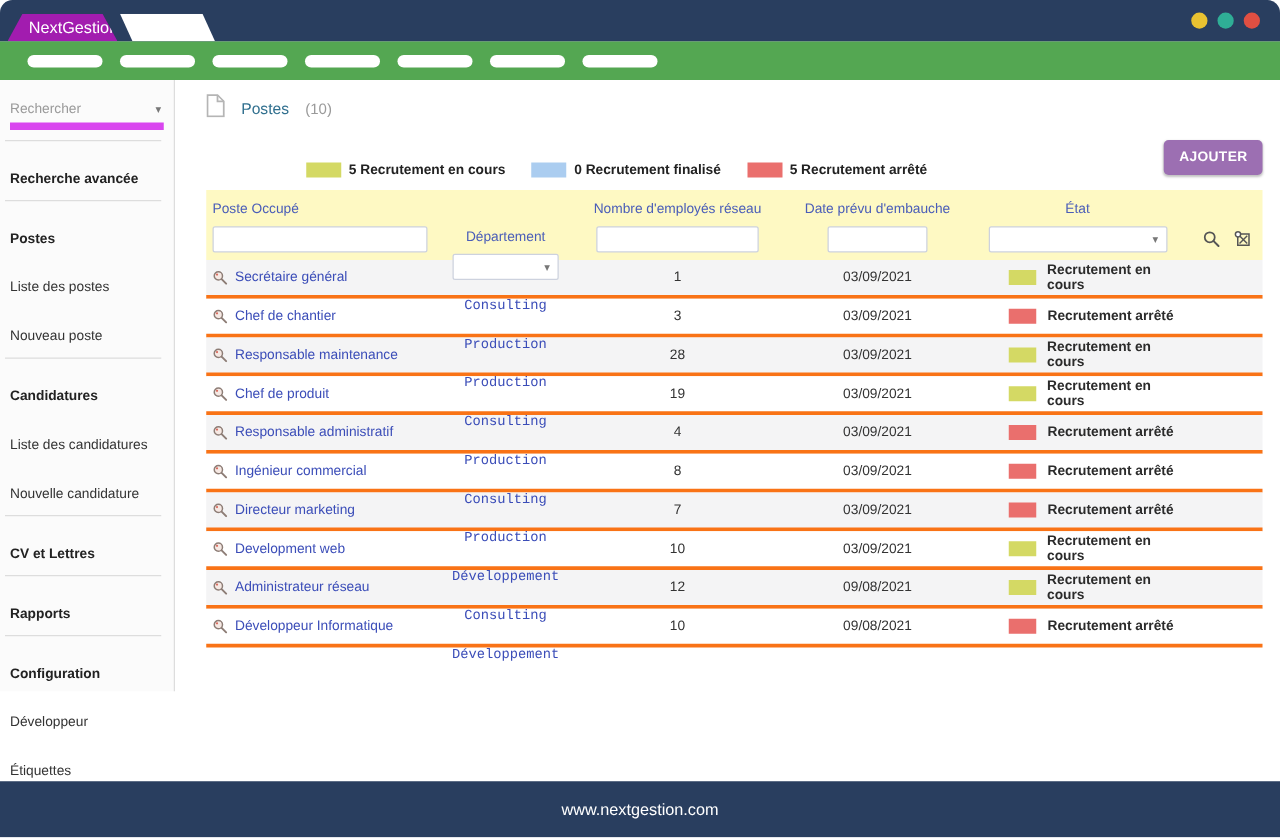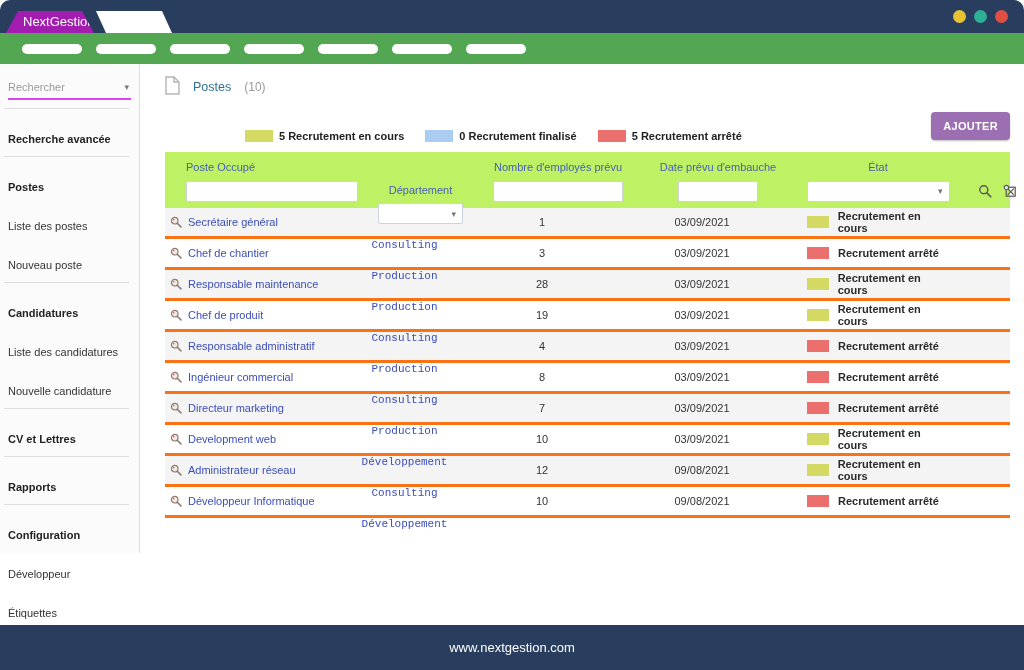--- a/index.html
+++ b/index.html
@@ -16,21 +16,21 @@
   .dots { position:absolute; right:16px; top:10px; display:flex; gap:8px; }
   .dot { width:13px; height:13px; border-radius:50%; }
 
   
   .navbar { height:31px; background:#54a752; display:flex; align-items:center; padding-left:22px; gap:14px; }
   .pill { width:60px; height:10px; background:#fff; border-radius:5px; }
 
   
   .app-body { display:flex; height:489px; }
   .sidebar { width:140px; background:#fbfbfb; border-right:1px solid #ddd; padding-top:12px; }
-  .search-select { margin:2px 8px 0 8px; padding:3px 2px 5px 0; border-bottom:2px solid #d946ef;
+  .search-select { margin:2px 8px 0 8px; padding:3px 2px 5px 0; border-bottom:6px solid #d946ef;
                    display:flex; justify-content:space-between; align-items:center; cursor:pointer; }
   .search-select .ph { color:#9a9a9a; font-size:11px; }
   .caret { color:#777; font-size:9px; }
   .side-divider { border-top:1px solid #ddd; margin:8px 10px 7px 4px; }
   .side-item { font-size:11px; color:#333; padding:3.5px 4px 3.5px 8px; cursor:pointer;margin-top:20px; }
   .side-item.head { font-weight:bold; color:#222; }
 
   .main { flex:1; padding:12px 14px 0 25px; position:relative; background:#fff; }
   .title-row { display:flex; align-items:center; gap:13px; height:22px; }
   .page-title { font-size:12.5px; color:#31708f; }
@@ -39,21 +39,21 @@
   .legend-row { position:relative; margin-top:16px; height:27px; display:flex; align-items:center; }
   .legend-items { display:flex; gap:21px; margin-left:80px; }
   .legend-item { display:flex; align-items:center; gap:6px; font-size:11px; font-weight:bold; color:#222;margin-top:16px; }
   .swatch { width:28px; height:12px; display:inline-block; }
   .ajouter { position:absolute; right:0; top:-2px; background:#9c6fb2; color:#fff; border:none;
              border-radius:4px; padding:8px 12px; font-size:11px; font-weight:bold; letter-spacing:.3px;
              cursor:pointer; box-shadow:0 1px 2px rgba(0,0,0,.25); font-family:"Liberation Sans",sans-serif; }
 
   
   .table { margin-top:11px; width:845px; font-size:11px; }
-  .table-head { background:#bef264; padding:6px 16px 6px; }
+  .table-head { background:#fef9c3; padding:6px 0 6px; }
   .hrow { display:flex; align-items:center; color:#4a5db8; height:18px; }
   .frow { display:flex; align-items:center; margin-top:4px; height:22px; }
   .cell { flex:none; }
   .c-poste  { width:192px; text-align:left; padding-left:5px; }
   .c-dept   { width:95px;  text-align:center;margin-top:45px; }
   .c-nombre { width:180px; text-align:center; }
   .c-date   { width:140px; text-align:center; }
   .c-etat   { width:180px; text-align:center; }
   .c-actions{ width:58px; display:flex; gap:11px; justify-content:center; align-items:center; }
   .f-input { height:21px; border:1px solid #cdd2de; background:#fff; border-radius:2px;
@@ -167,21 +167,21 @@
             </div>
           </div>
         <button class="ajouter">AJOUTER</button>
       </div>
 
       <div class="table">
         <div class="table-head">
           <div class="hrow" id="hrow">
               <div class="cell c-poste">Poste Occupé</div>
               <div class="cell c-dept">Département</div>
-              <div class="cell c-nombre">Nombre d'employés prévu</div>
+              <div class="cell c-nombre">Nombre d'employés réseau</div>
               <div class="cell c-date">Date prévu d'embauche</div>
               <div class="cell c-etat">État</div>
               <div class="cell c-actions"></div>
             </div>
           <div class="frow">
             <div class="cell c-poste"><input class="f-input w172" value="" style=""></div>
             <div class="cell c-dept"><span class="f-select sel-dept">
                   <span class="caret">▾</span>
                 </span></div>
             <div class="cell c-nombre"><input class="f-input w130" value="" style=""></div>

